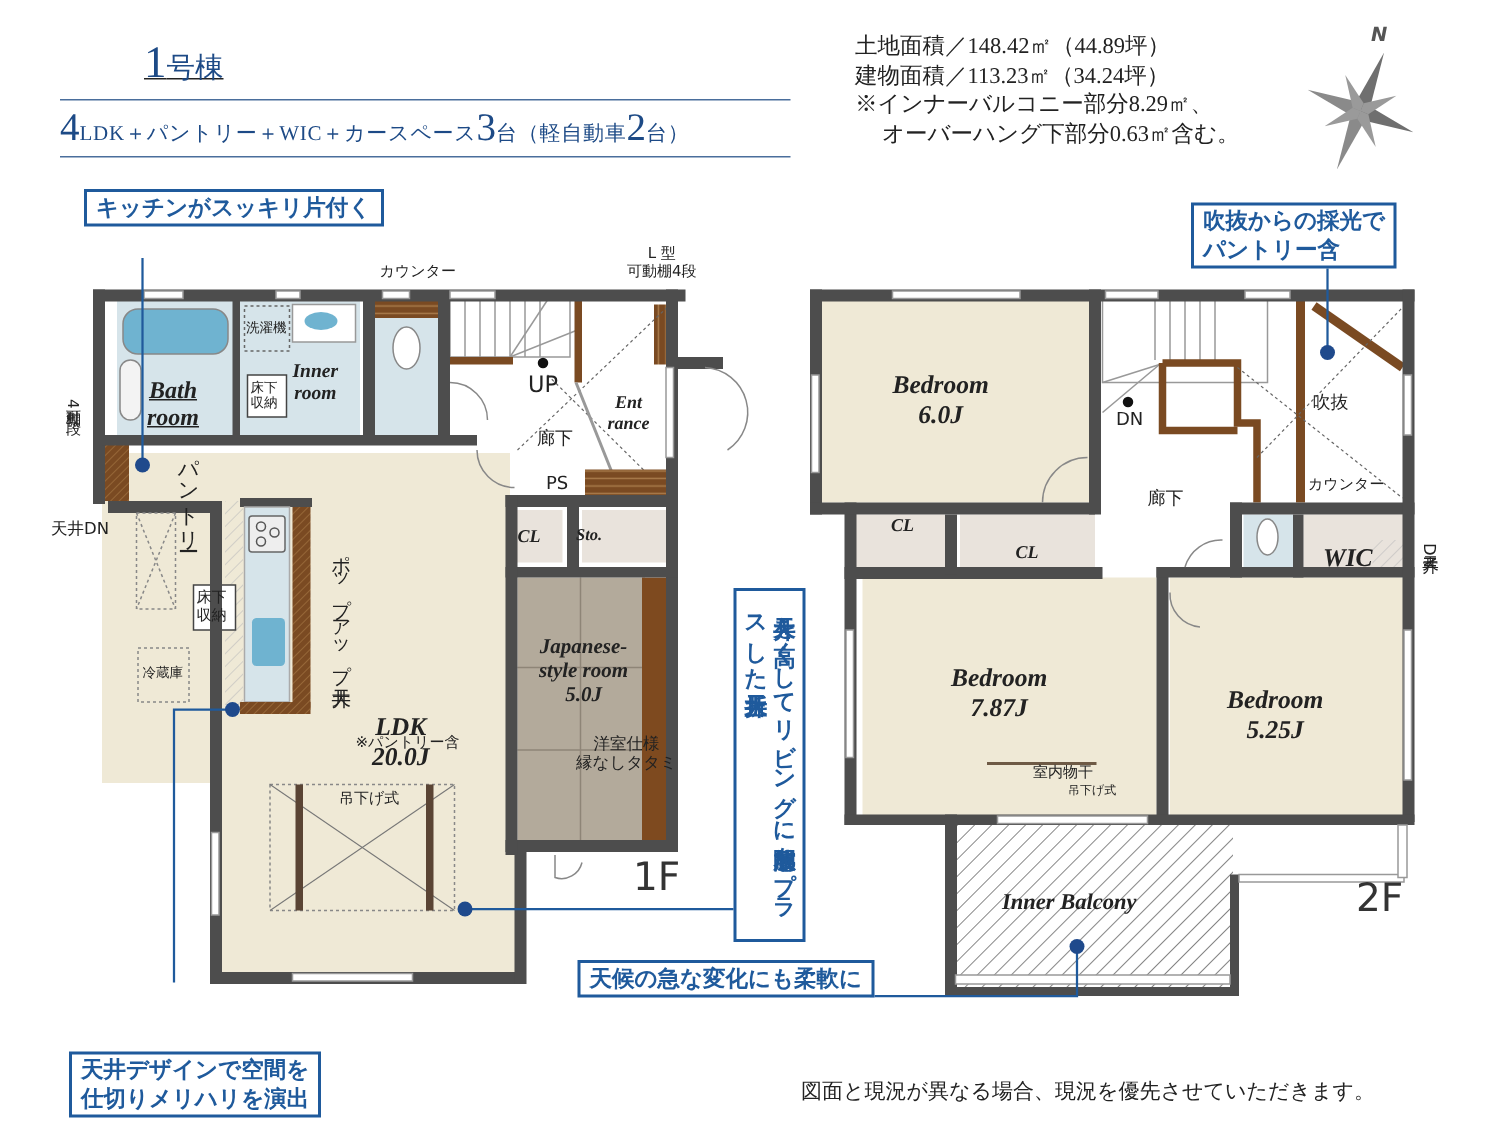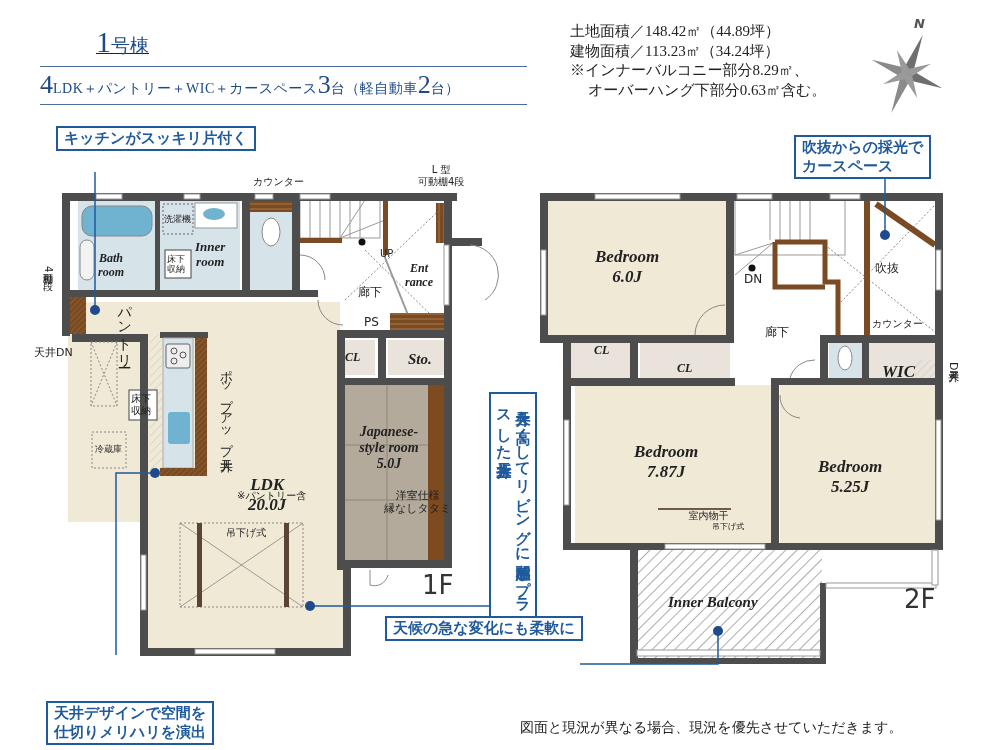--- a/index.html
+++ b/index.html
@@ -281,47 +281,47 @@
   </g>
   <g fill="#1f4a8c">
     <circle cx="95" cy="310" r="5"></circle>
     <circle cx="155" cy="473" r="5"></circle>
     <circle cx="310" cy="606" r="5"></circle>
     <circle cx="885" cy="235" r="5"></circle>
     <circle cx="718" cy="631" r="5"></circle>
   </g>
 </svg>
 
-<div class="room-label" style="left:98px;top:252px;font-size:12px;">
+<div class="room-label" style="left:98px;top:252px;font-size:16px;text-decoration:underline;">
   <div>Bath</div>
     <div>room</div>
 </div>
 <div class="room-label" style="left:195px;top:240px;font-size:13px;">
   <div>Inner</div>
     <div>room</div>
 </div>
 <div class="small-jp" style="left:164px;top:214px;font-size:9px;">洗濯機</div>
 <div class="small-jp" style="left:167px;top:254px;font-size:9px;">
   <div>床下</div>
     <div>収納</div>
 </div>
 <div class="small-jp" style="left:253px;top:176px;">カウンター</div>
 <div class="small-jp" style="left:407px;top:164px;text-align:center;margin-left:11px;">
   <div>L 型</div>
     <div>可動棚4段</div>
 </div>
-<div class="small-jp" style="left:352px;top:248px;font-size:10px;margin-left:28px;">UP</div>
+<div class="small-jp" style="left:352px;top:248px;font-size:15px;">UP</div>
 <div class="room-label" style="left:405px;top:262px;font-size:12px;">
   <div>Ent</div>
     <div>rance</div>
 </div>
 <div class="small-jp" style="left:358px;top:286px;font-size:12px;">廊下</div>
 <div class="small-jp" style="left:364px;top:316px;font-size:12px;">PS</div>
 <div class="room-label" style="left:345px;top:351px;font-size:12px;">CL</div>
-<div class="room-label" style="left:408px;top:351px;font-size:15px;">Sto.</div>
+<div class="room-label" style="left:384px;top:351px;font-size:11px;">Sto.</div>
 <div class="small-jp" style="left:42px;top:266px;writing-mode:vertical-rl;font-size:10px;">可動棚4段</div>
 <div class="small-jp" style="left:34px;top:347px;font-size:11px;">天井DN</div>
 <div class="small-jp" style="left:117px;top:296px;writing-mode:vertical-rl;font-size:14px;">パントリー</div>
 <div class="small-jp" style="left:218px;top:360px;writing-mode:vertical-rl;font-size:13px;">ポップアップ天井</div>
 <div class="small-jp" style="left:95px;top:444px;font-size:9px;">冷蔵庫</div>
 <div class="small-jp" style="left:131px;top:393px;font-size:10px;">
   <div>床下</div>
     <div>収納</div>
 </div>
 <div class="room-label" style="left:248px;top:443px;font-size:17px;margin-top:32px;">
@@ -366,24 +366,24 @@
     <div>5.25J</div>
 </div>
 <div class="room-label" style="left:668px;top:594px;font-size:15px;background:rgba(255,255,255,0.0);">Inner Balcony</div>
 <div class="floor-label" style="left:904px;top:584px;">2F</div>
 
 <div class="callout" style="left:56px;top:126px;">
   <div>キッチンがスッキリ片付く</div>
 </div>
 <div class="callout" style="left:794px;top:135px;">
   <div>吹抜からの採光で</div>
-    <div>カースペース</div>
+    <div>パントリー含</div>
 </div>
 <div class="callout vertical" style="left:489px;top:392px;height:220px;white-space:normal;">天井を高くしてリビングに開放感をプラスした折上天井</div>
 <div class="callout" style="left:46px;top:677px;margin-top:24px;">
   <div>天井デザインで空間を</div>
     <div>仕切りメリハリを演出</div>
 </div>
-<div class="callout" style="left:385px;top:616px;">
+<div class="callout" style="left:385px;top:640px;">
   <div>天候の急な変化にも柔軟に</div>
 </div>
 
-<div class="disclaimer" style="left:520px;top:719px;">図面と現況が異なる場合、現況を優先させていただきます。</div>
+<div class="disclaimer" style="left:534px;top:719px;">図面と現況が異なる場合、現況を優先させていただきます。</div>
 
 </body></html>

